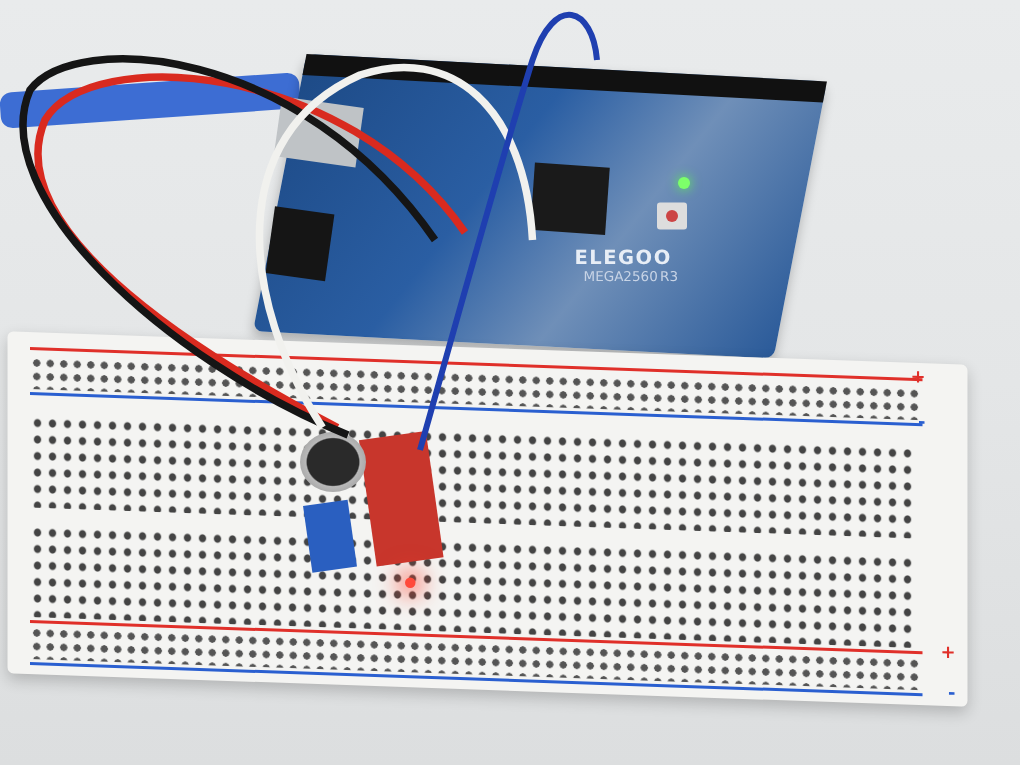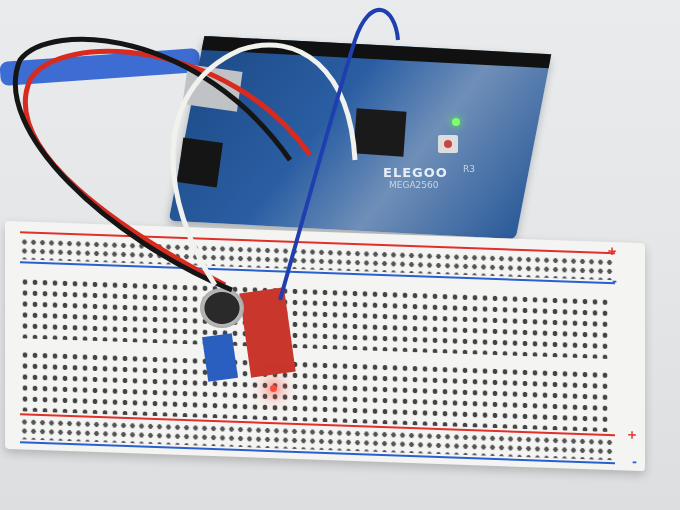--- a/index.html
+++ b/index.html
@@ -7,21 +7,21 @@
     background:linear-gradient(180deg,#e9ebec 0%,#e4e6e7 50%,#dcdedf 100%);
     font-family:"DejaVu Sans",sans-serif;}
   .abs{position:absolute;}
   .board{left:185px;top:45px;width:350px;height:185px;
     background:linear-gradient(120deg,#1d4a86 0%,#2a5ea3 40%,#6f8fb8 65%,#2a5a99 100%);
     transform:skew(-8deg) rotate(3deg);border-radius:6px;box-shadow:0 4px 8px rgba(0,0,0,.25);}
   .header{background:#111;height:14px;}
   .chip{left:355px;top:110px;width:50px;height:45px;background:#1a1a1a;transform:rotate(4deg);}
   .logo{left:383px;top:165px;color:#e8eef6;font-size:13px;font-weight:bold;letter-spacing:1px;}
   .model{left:389px;top:180px;color:#c8d4e6;font-size:9px;}
-  .rev{left:440px;top:164px;color:#c8d4e6;font-size:9px;margin-left:23px;}
+  .rev{left:440px;top:180px;color:#c8d4e6;font-size:9px;}
   .led{left:452px;top:118px;width:8px;height:8px;border-radius:50%;background:#7dff6a;box-shadow:0 0 8px #5fff4a;}
   .btn{left:438px;top:135px;width:20px;height:18px;background:#ddd;border-radius:2px;}
   .btncap{left:444px;top:140px;width:8px;height:8px;background:#c44;border-radius:50%;}
   .usb{left:185px;top:68px;width:55px;height:40px;background:#bfc3c6;transform:rotate(8deg);}
   .cable{left:0;top:55px;width:200px;height:24px;background:#2a5fd0;transform:rotate(-4deg);border-radius:8px;opacity:.9;}
   .jack{left:180px;top:140px;width:40px;height:45px;background:#151515;transform:rotate(8deg);}
   .bb{left:5px;top:232px;width:640px;height:228px;background:#f4f4f2;
     border-radius:4px;box-shadow:0 4px 10px rgba(0,0,0,.2);transform:skew(0deg,2deg);}
   .rail{position:absolute;left:15px;right:30px;height:22px;
     background-image:radial-gradient(#555 35%,transparent 40%);background-size:9px 9px;}

